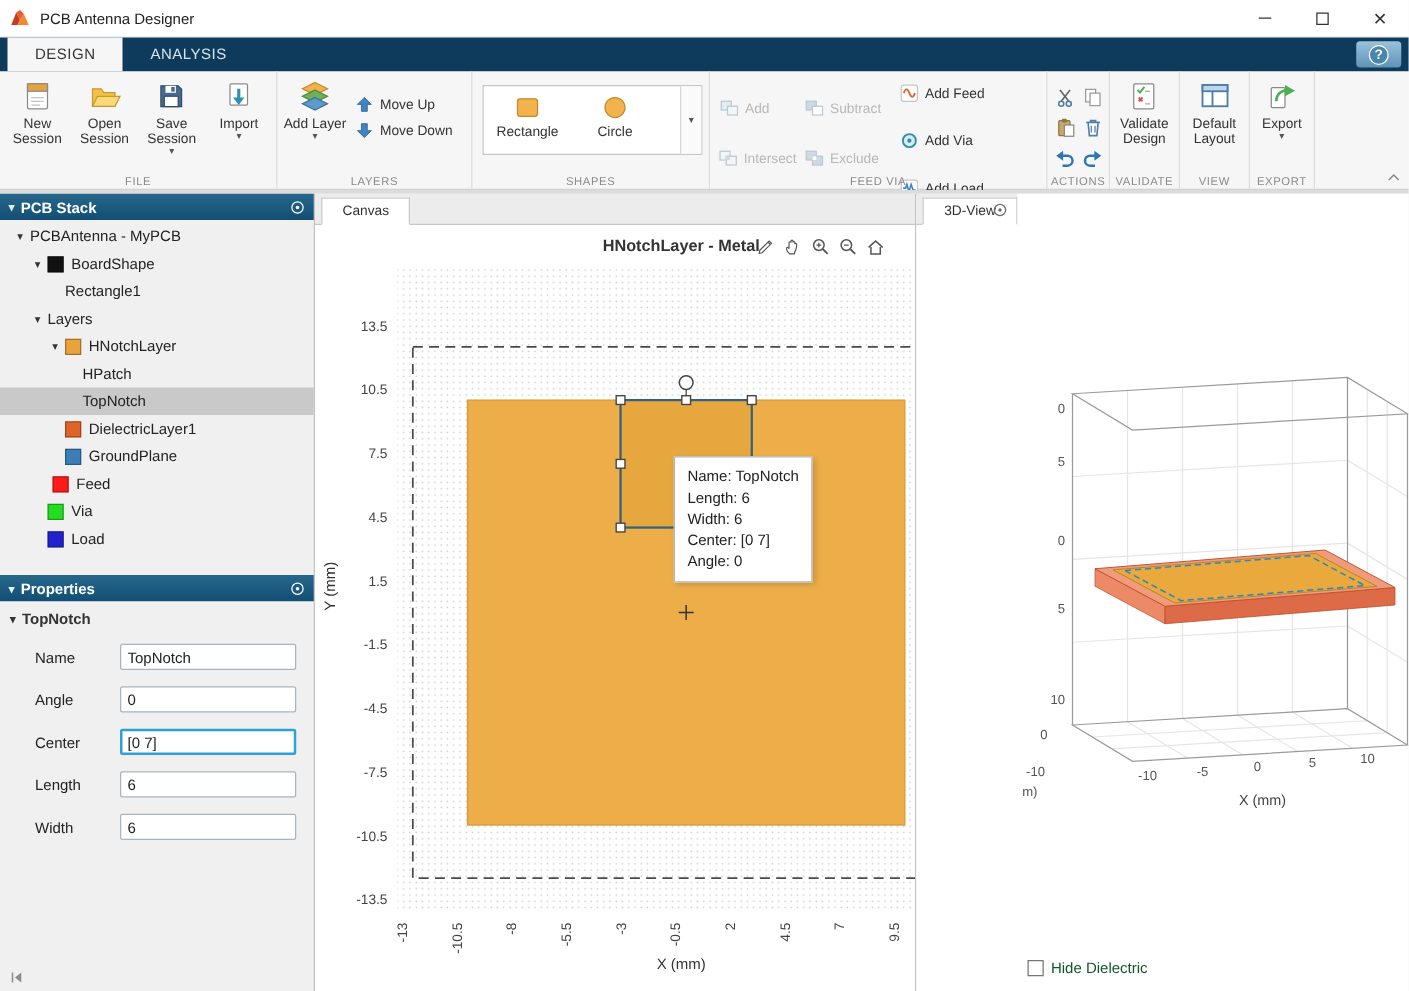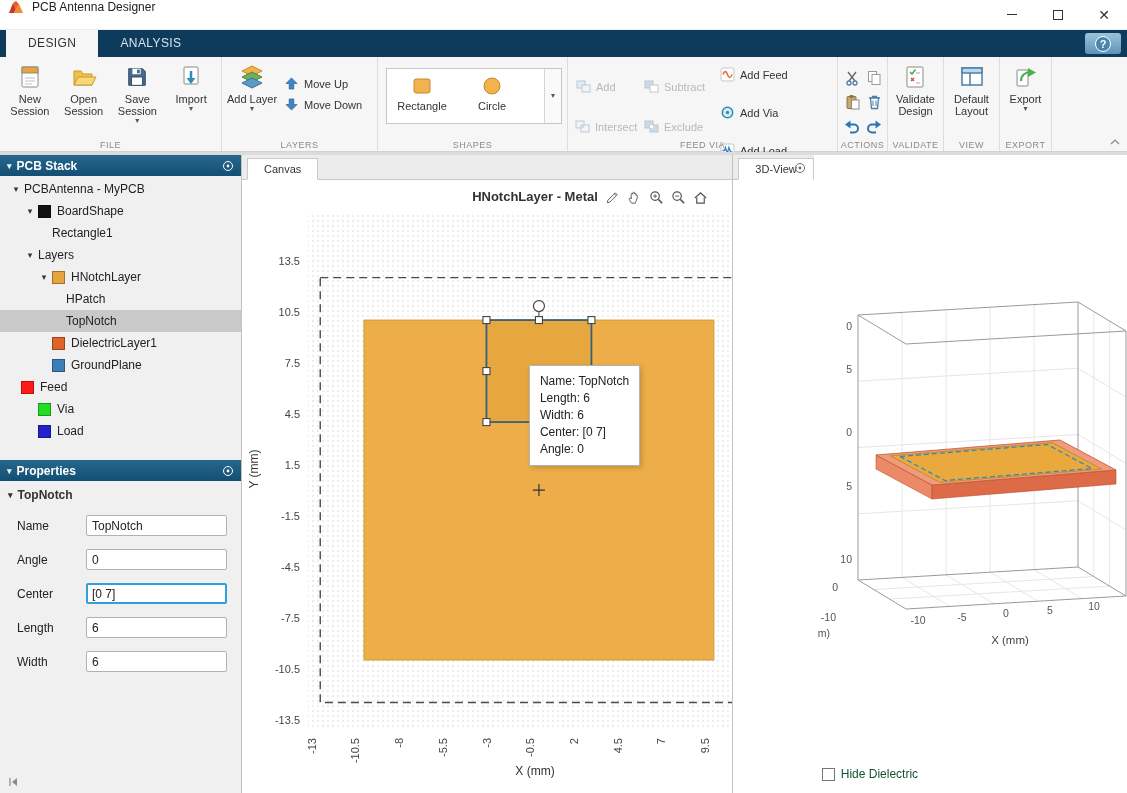--- a/index.html
+++ b/index.html
@@ -1,21 +1,21 @@
 <!DOCTYPE html>
 <html><head>
 <meta charset="utf-8">
 <style>
   *{margin:0;padding:0;box-sizing:border-box}
   html,body{width:1127px;height:793px;overflow:hidden}
   body{font-family:"Liberation Sans",sans-serif;font-size:12px;color:#333;background:#fff;position:relative}
   svg{display:block}
 
   
-  .titlebar{height:30px;display:flex;background:#fff;border-bottom:1px solid #ececec;padding-left:8px}
+  .titlebar{height:30px;display:flex;align-items:center;background:#fff;border-bottom:1px solid #ececec;padding-left:8px}
   .titlebar .app-title{margin-left:8px;font-size:12px;color:#222}
   .win-controls{margin-left:auto;display:flex;height:100%}
   .win-btn{width:46px;display:flex;align-items:center;justify-content:center;color:#333;font-size:14px}
   .win-min-glyph{display:inline-block;width:10px;border-top:1px solid #333}
   .win-max-glyph{display:inline-block;width:10px;height:10px;border:1px solid #333}
 
   
   .tabbar{height:27px;background:#0E3A5C;display:flex;align-items:flex-end;position:relative}
   .ribbon-tab{padding:0 22px;height:27px;line-height:27px;font-size:12px;color:#D8E4EC;letter-spacing:.4px}
   .ribbon-tab.active{background:#f6f6f6;color:#333;margin-left:6px}
@@ -60,21 +60,21 @@
   .ph-arrow{font-size:9px;margin-right:5px;color:#E8F0F5}
   .ph-title{flex:1}
   .tree{height:264px;flex:none;padding-top:2px}
   .tree-row{height:22px;display:flex;align-items:center;font-size:12px;color:#222}
   .tree-row.selected{background:#c9c9c9}
   .expander{width:16px;font-size:9px;color:#333;text-align:center;flex:none}
   .tree-icon{width:13px;height:13px;margin-right:6px;border:1px solid rgba(0,0,0,.3);flex:none}
   .props-gap{height:20px;flex:none}
   .prop-group{padding:7px 0 0 8px;font-weight:bold;font-size:12px;display:flex;align-items:center;gap:5px}
   .prop-group .ph-arrow2{font-size:9px;color:#333}
-  .prop-row{margin:13px 14px 0 17px;display:flex;align-items:center}
+  .prop-row{margin:13px 14px 0 28px;display:flex;align-items:center}
   .prop-row label{width:69px;font-size:12px;color:#222}
   .prop-row input{width:141px;height:21px;border:1px solid #a9b4bc;border-radius:2px;padding:1px 5px;
     font-family:"Liberation Sans",sans-serif;font-size:12px;color:#222;background:#fff}
   .prop-row input.focused{border:2px solid #2FA0DB;padding:0 4px}
   .left-collapse{position:absolute;left:7px;bottom:5px}
 
   .doc-tabstrip{height:25px;padding-top:3px;background:#ececec;border-bottom:1px solid #c9c9c9;display:flex;align-items:flex-end;padding-left:5px;flex:none;position:relative}
   .doc-tab{height:22px;margin-bottom:-1px;padding:0 16px;background:#fff;border:1px solid #c9c9c9;border-bottom:1px solid #fff;
     font-size:11px;color:#333;display:flex;align-items:center}
   .strip-icon{position:absolute;right:8px;bottom:5px}
@@ -455,21 +455,21 @@
         <div class="tree-row" style="padding-left: 36px;">
           <span class="expander"></span>
           <span class="tree-icon" style="background: rgb(224, 100, 40);"></span>
           <span>DielectricLayer1</span>
         </div>
         <div class="tree-row" style="padding-left: 36px;">
           <span class="expander"></span>
           <span class="tree-icon" style="background: rgb(60, 126, 184);"></span>
           <span>GroundPlane</span>
         </div>
-        <div class="tree-row" style="padding-left: 5px;">
+        <div class="tree-row" style="padding-left: 26px;">
           <span class="expander"></span>
           <span class="tree-icon" style="background: rgb(255, 26, 26);"></span>
           <span>Feed</span>
         </div>
         <div class="tree-row" style="padding-left: 22px;">
           <span class="expander"></span>
           <span class="tree-icon" style="background: rgb(34, 221, 34);"></span>
           <span>Via</span>
         </div>
         <div class="tree-row" style="padding-left: 22px;">

